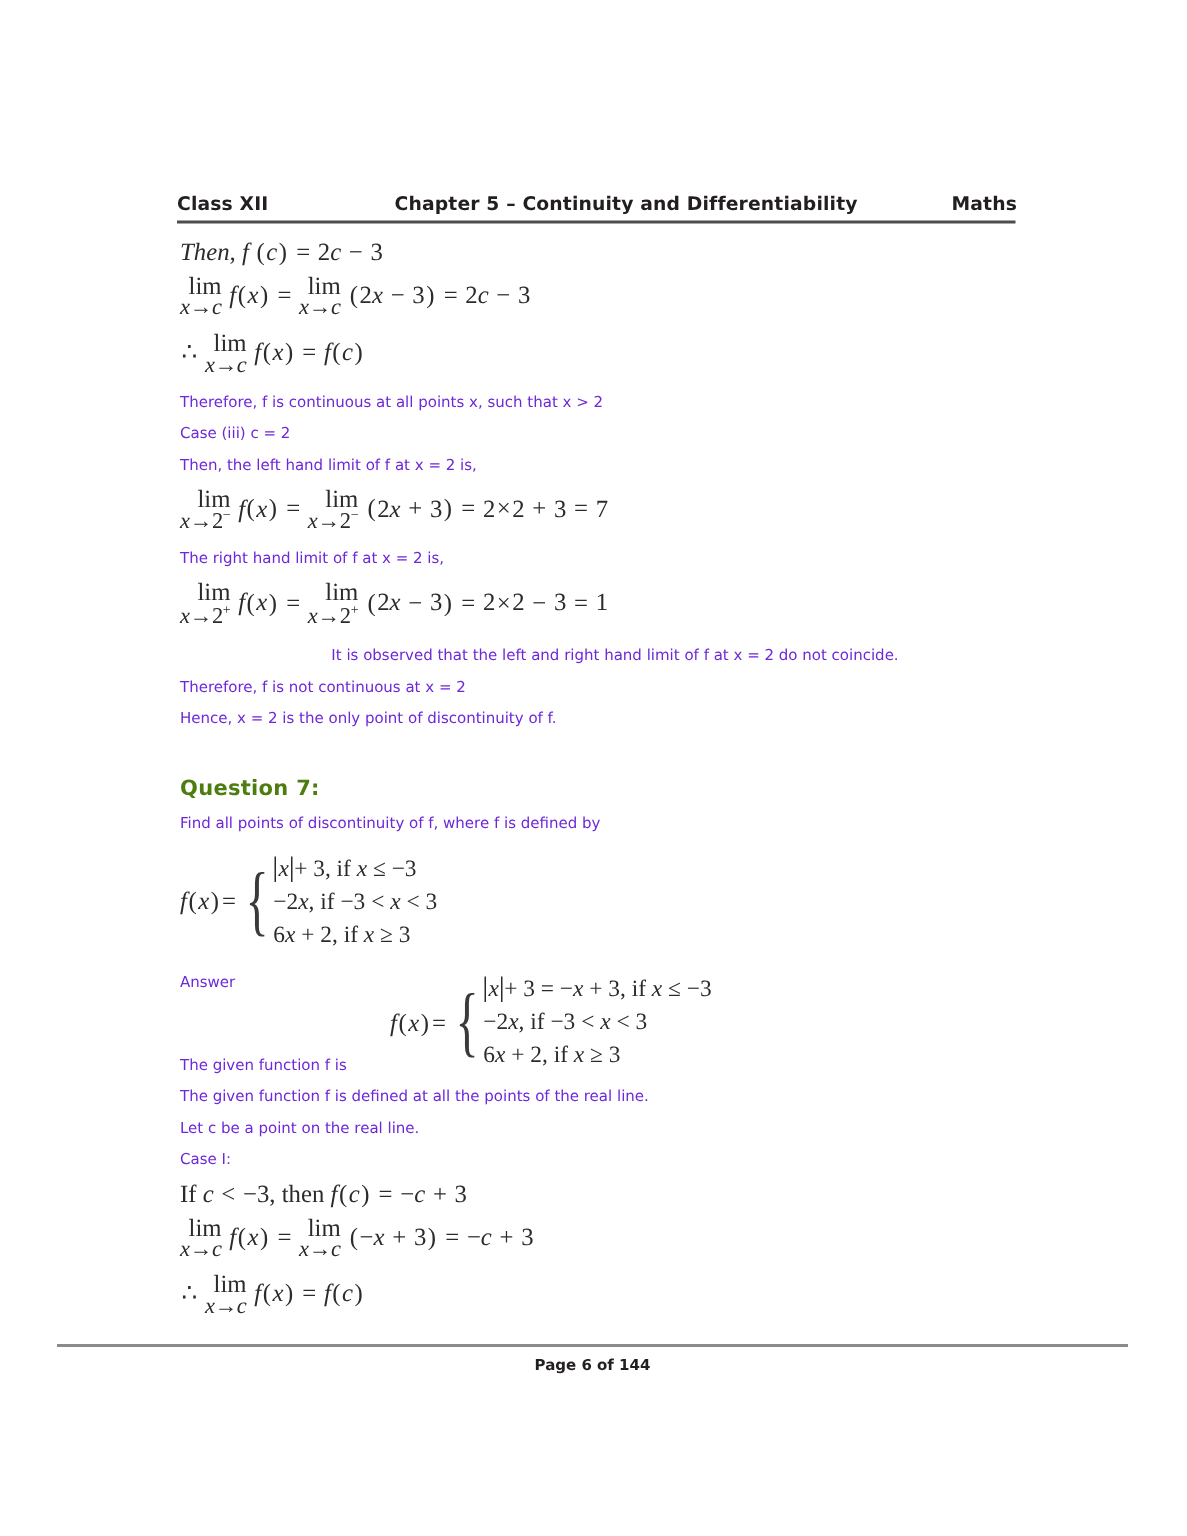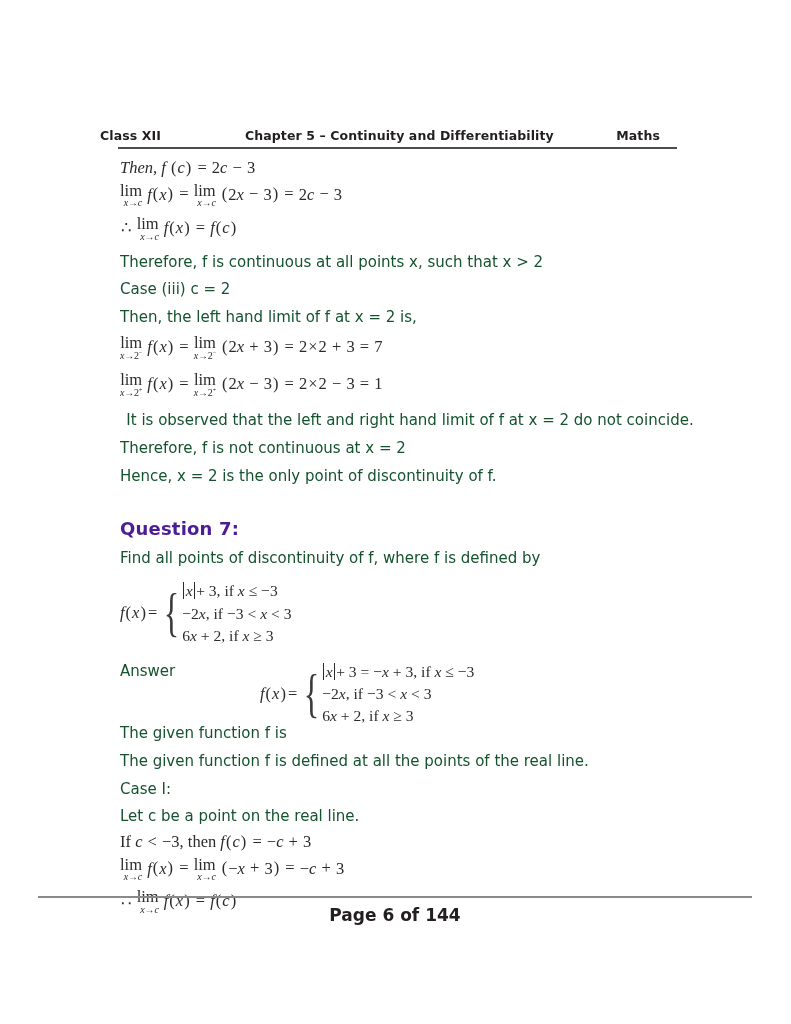--- a/index.html
+++ b/index.html
@@ -19,21 +19,21 @@
   .page {
     position: absolute;
     left: 0; top: 0;
     width: 791px;
     height: 1024px;
   }
 
   
   .header {
     position: absolute;
-    left: 100px;
+    left: 118px;
     top: 128px;
     width: 560px;
     display: flex;
     align-items: baseline;
     font-size: 12.5px;
     font-weight: bold;
     color: #231f20;
     letter-spacing: 0.1px;
   }
   .header .h-left   { width: 145px; flex: 0 0 auto; }
@@ -57,48 +57,48 @@
     width: 714px;
     height: 2px;
     background: #8a8a8a;
   }
   .footer-text {
     position: absolute;
     left: 38px;
     top: 905px;
     width: 714px;
     text-align: center;
-    font-size: 17px;
+    font-size: 10px;
     font-weight: bold;
     color: #231f20;
   }
 
   
   .content {
     position: absolute;
     left: 120px;
     top: 158px;
     width: 580px;
   }
 
   
   .para {
     font-family: "DejaVu Sans", sans-serif;
-    font-size: 15px;
-    color: #14532d;
+    font-size: 10px;
+    color: #6d28d9;
     line-height: 1.35;
     margin: 0 0 7.5px 0;
     white-space: pre-wrap;
   }
 
   .qhead {
     font-family: "DejaVu Sans", sans-serif;
-    font-size: 18px;
+    font-size: 14px;
     font-weight: bold;
-    color: #4c1d95;
+    color: #4d7c0f;
     margin: 14px 0 9px 0;
     letter-spacing: 0.2px;
   }
 
   
   .math {
     font-family: "Liberation Serif", "DejaVu Serif", serif;
     color: #2b2b2b;
     font-size: 16.5px;
     line-height: 1.0;
@@ -114,21 +114,21 @@
   .limop {
     display: inline-block;
     vertical-align: middle;
     text-align: right;
     line-height: 1;
     margin-right: 1px;
   }
   .limop .lim-main { display: block; font-size: 16.5px; }
   .limop .lim-sub  {
     display: block;
-    font-size: 10px;
+    font-size: 15px;
     margin-top: -1px;
     letter-spacing: -0.2px;
   }
   .sup { font-size: 0.62em; vertical-align: super; }
 
   
   .piece {
     display: inline-flex;
     align-items: center;
     vertical-align: middle;
@@ -226,20 +226,21 @@
       <i>f</i><span class="op">(</span><i>x</i><span class="op">)</span>
       <span class="op">=</span>
       <span class="limop">
         <span class="lim-main">lim</span>
         <span class="lim-sub"><i>x</i>→2<span class="sup">−</span></span>
       </span>
       <span class="op">(</span>2<i>x</i> <span class="op">+</span> 3<span class="op">)</span>
       <span class="op">=</span> 2<span class="op">×</span>2 <span class="op">+</span> 3 <span class="op">=</span> 7
     </div>
 
+    <p class="para" style="margin-top:10px;">The right hand limit of f at x = 2 is,</p>
 
     <div class="math math-block" style="margin-top:6px;margin-bottom:12px;">
       <span class="limop">
         <span class="lim-main">lim</span>
         <span class="lim-sub"><i>x</i>→2<span class="sup">+</span></span>
       </span>
       <i>f</i><span class="op">(</span><i>x</i><span class="op">)</span>
       <span class="op">=</span>
       <span class="limop">
         <span class="lim-main">lim</span>
@@ -286,23 +287,23 @@
         </div>
       </div>
       <div class="left-text">
         <p class="para" style="margin-bottom:42px;">Answer</p>
         <p class="para">The given function f is</p>
       </div>
     </div>
 
     <p class="para" style="margin-top:6px;">The given function f is defined at all the points of the real line.</p>
 
+    <p class="para">Let c be a point on the real line.</p>
+
     <p class="para">Case I:</p>
-
-    <p class="para">Let c be a point on the real line.</p>
 
     <div class="math math-block" style="margin-top:6px;">
       If <i>c</i> <span class="op">&lt;</span> −3, then <i>f</i><span class="op">(</span><i>c</i><span class="op">)</span>
       <span class="op">=</span> −<i>c</i> <span class="op">+</span> 3
     </div>
 
     <div class="math math-block">
       <span class="limop">
         <span class="lim-main">lim</span>
         <span class="lim-sub"><i>x</i>→<i>c</i></span>

